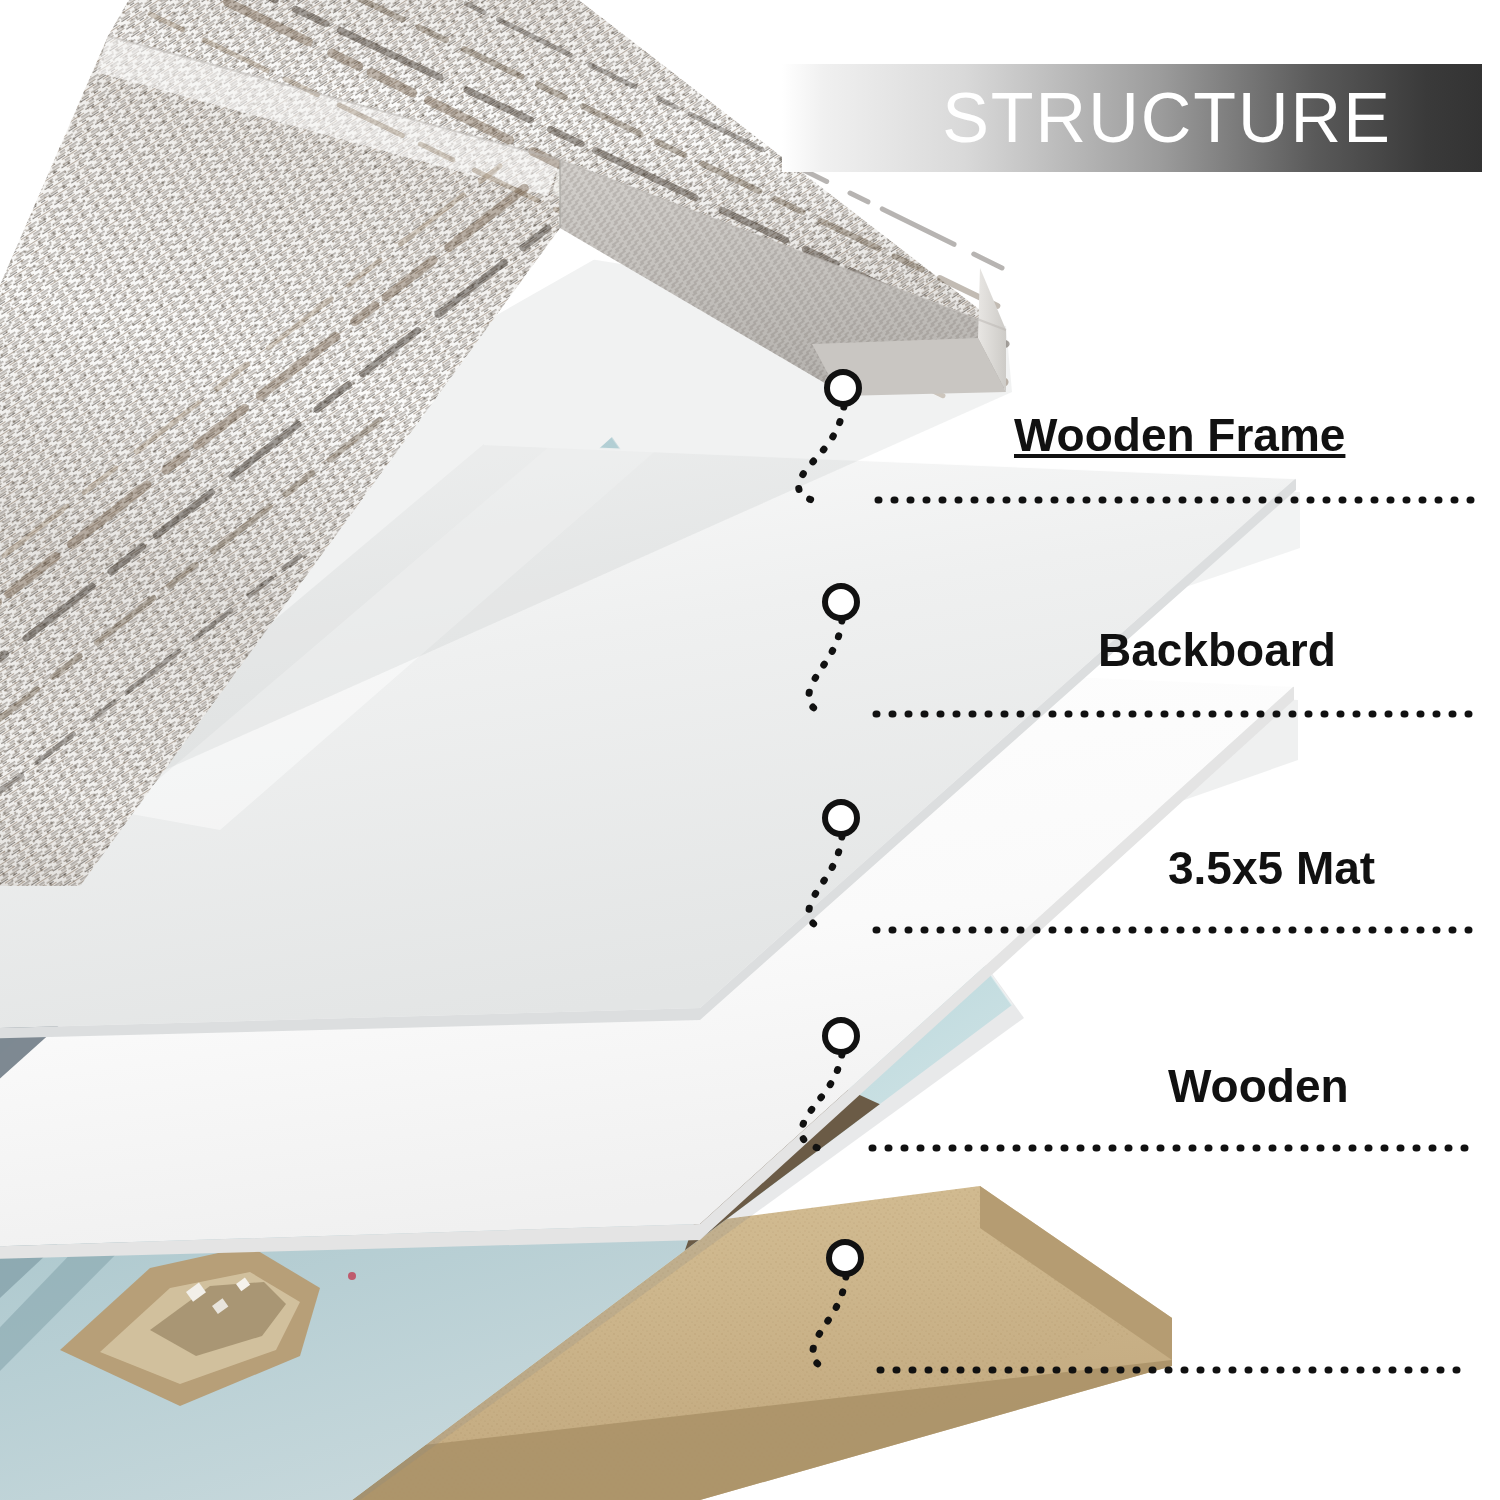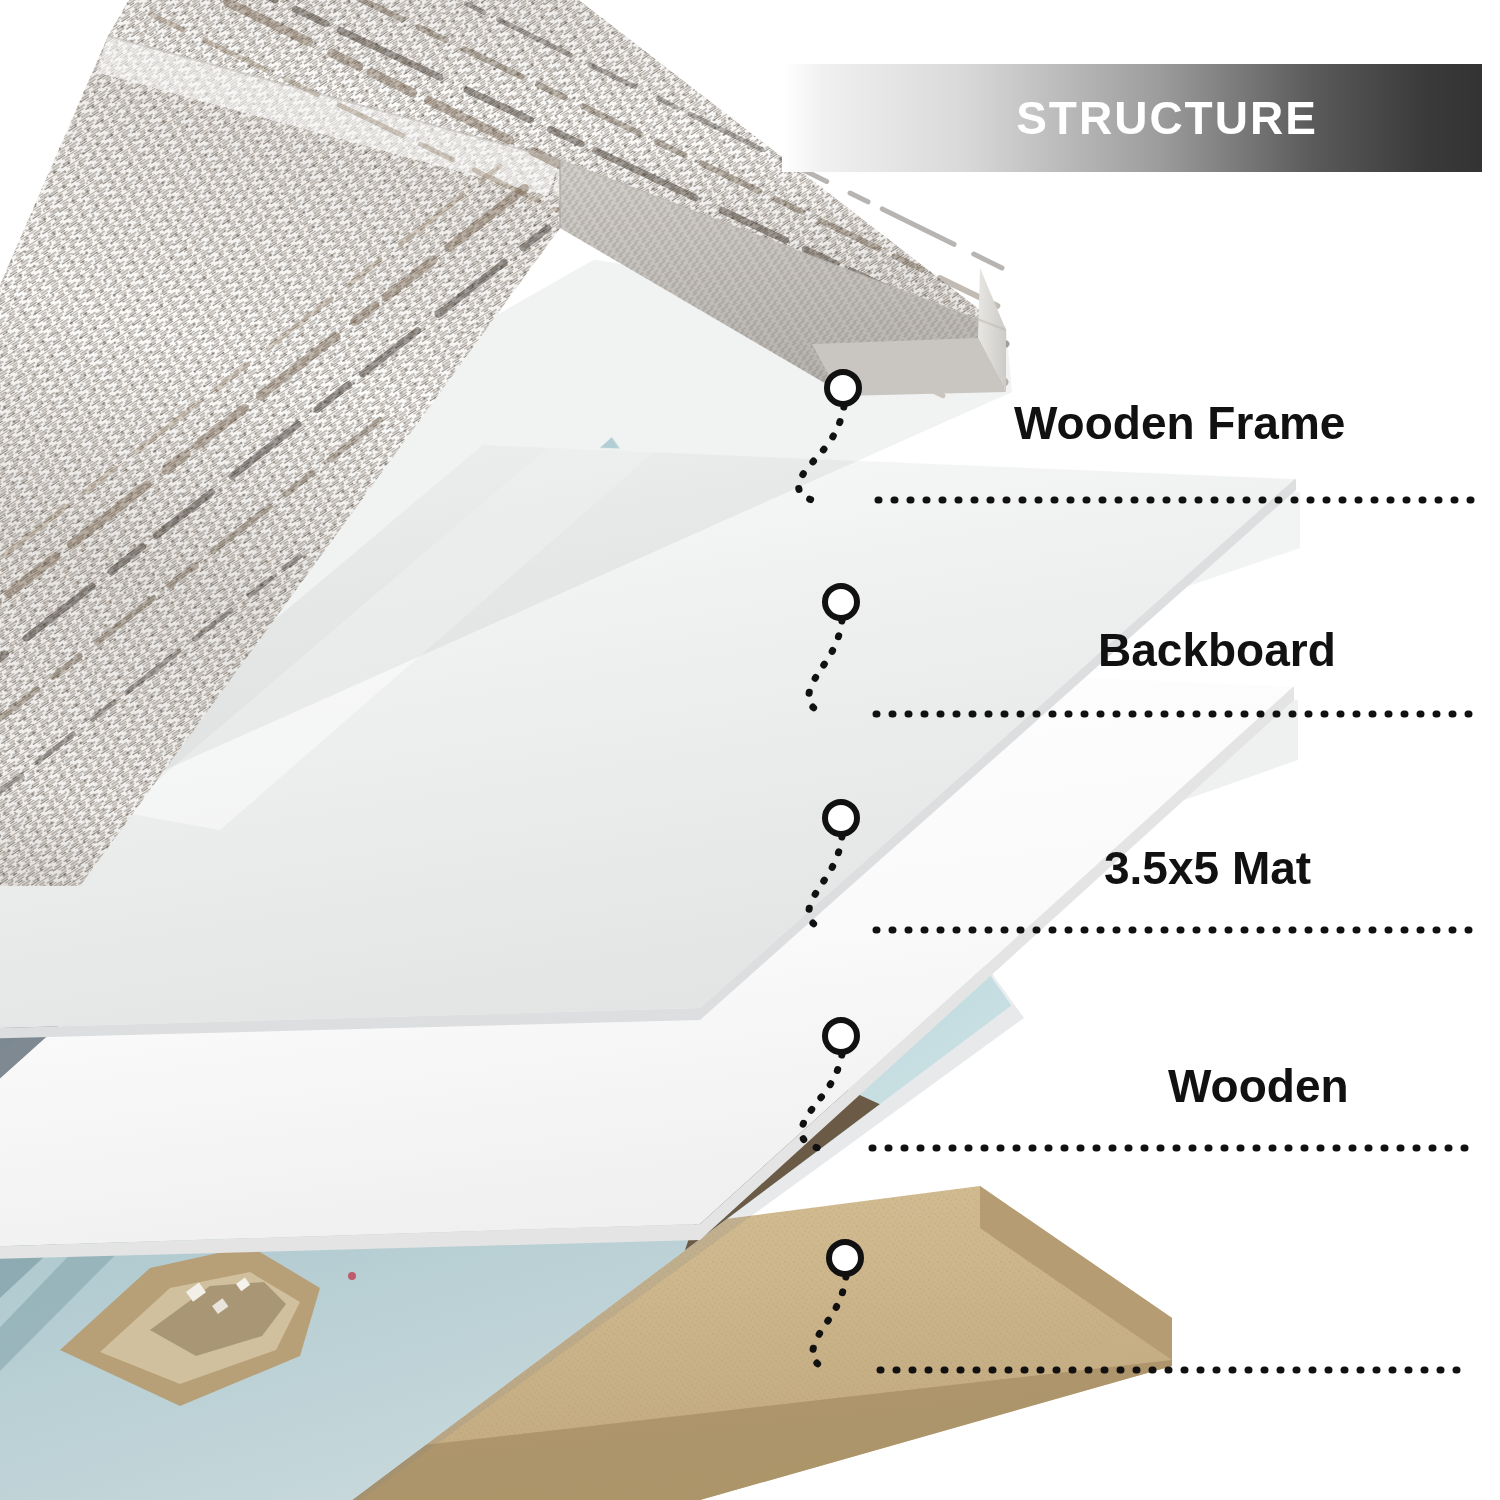--- a/index.html
+++ b/index.html
@@ -8,35 +8,35 @@
 
   #stage { position:relative; width:1500px; height:1500px; background:#fff; }
 
   
   .banner{
     position:absolute; left:782px; top:64px; width:700px; height:108px;
     background:linear-gradient(90deg,#ffffff 0%, #f0f0f0 6%, #d9d9d9 26%, #9c9c9c 54%, #5a5a5a 76%, #3a3a3a 92%, #333333 100%);
     display:flex; align-items:center; justify-content:center;
   }
   .banner-text{
-    color:#ffffff; font-size:46px; font-weight:bold; letter-spacing:2px;
+    color:#ffffff; font-size:70px; font-weight:normal; letter-spacing:2px;
     line-height:1; white-space:nowrap; padding-left:70px;
   }
 
   
   #art{ position:absolute; left:0; top:0; width:1500px; height:1500px; }
 
   
   .callout-label{
     position:absolute; font-size:46px; font-weight:bold; color:#111111;
     white-space:nowrap; line-height:1;
   }
-  .lbl-frame   { left:1014px; top:400px; }
+  .lbl-frame   { left:1014px; top:412px;text-decoration:underline; }
   .lbl-plexi   { left:1098px; top:627px; }
-  .lbl-mat     { left:1104px; top:845px; }
+  .lbl-mat     { left:1168px; top:845px; }
   .lbl-photo   { left:1168px; top:1063px; }
   .lbl-back    { left:1098px; top:1272px; }
 </style>
 </head>
 <body>
 
 <div id="stage">
 
   <svg id="art" viewBox="0 0 1500 1500">
     <defs>

